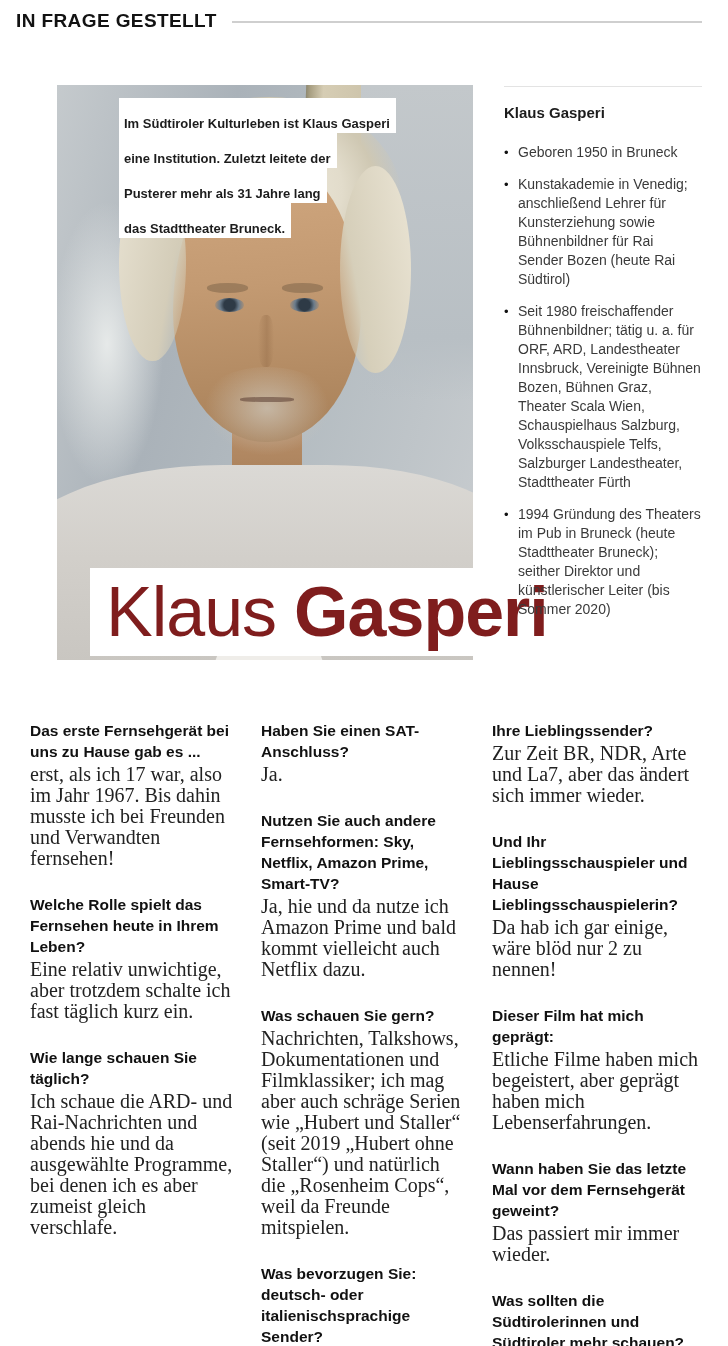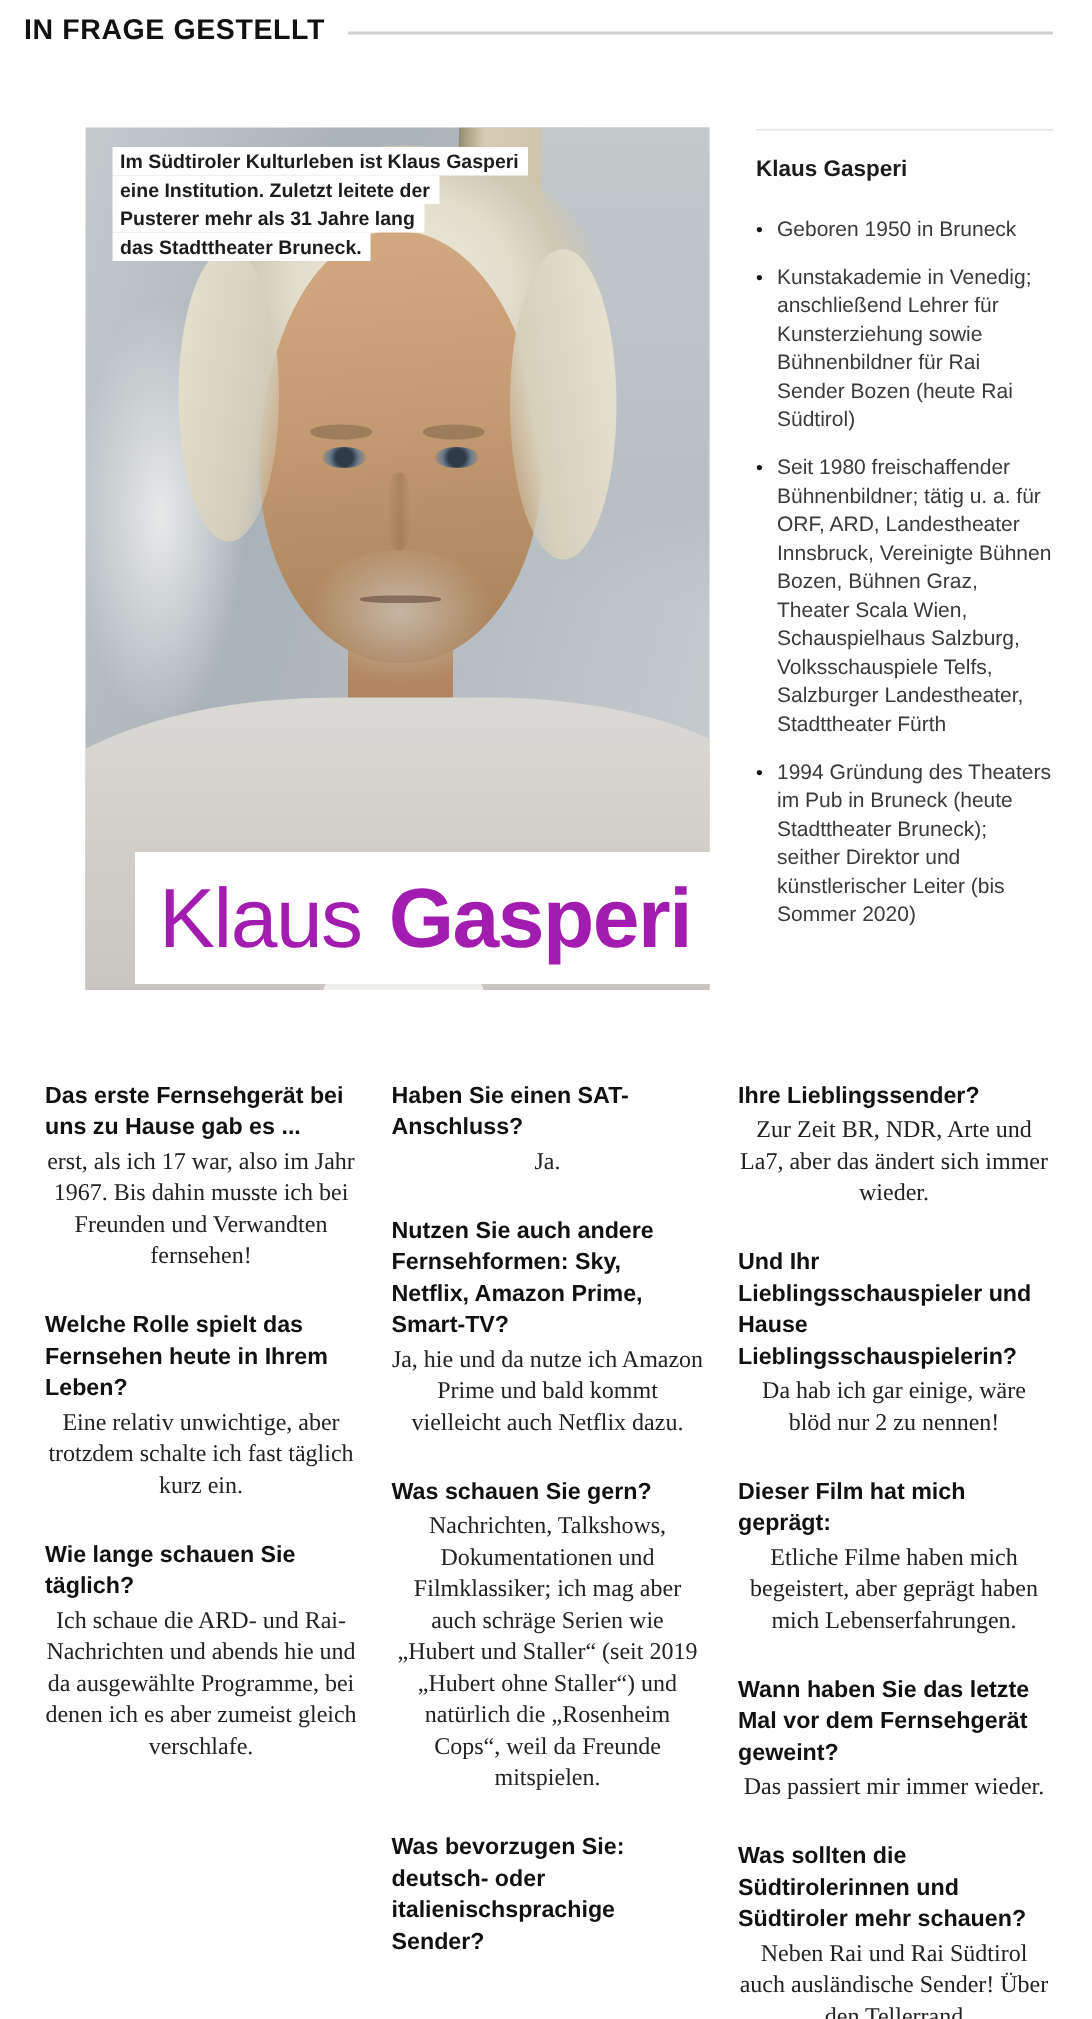--- a/index.html
+++ b/index.html
@@ -56,44 +56,44 @@
   .ph-nose{left:48.2%;top:40%;width:4%;height:9%;
     background:linear-gradient(90deg,rgba(140,100,65,0),rgba(140,100,65,.35) 55%,rgba(140,100,65,0));border-radius:40%;}
   .ph-beard{left:33%;top:49%;width:35%;height:16%;
     background:radial-gradient(50% 60% at 50% 45%,rgba(205,198,186,.75),rgba(205,198,186,0) 85%);border-radius:50%;}
   .ph-mouth{left:44%;top:54.2%;width:13%;height:.9%;background:rgba(90,60,50,.55);border-radius:40%;}
   
   .caption{position:absolute;left:18px;top:13px;}
   .cap-line{line-height:0;}
   .cap-text{
     display:inline-block;background:#ffffff;color:#1c1c1c;font-weight:700;
-    font-size:13px;line-height:15px;padding:2px 6px 2px 5px;white-space:nowrap;
+    font-size:13px;line-height:15px;padding:18px 6px 2px 5px;white-space:nowrap;margin-left:44px;
   }
   
   .title-band{
     position:absolute;left:90px;top:568px;width:542px;height:88px;background:#ffffff;
     display:flex;align-items:center;
   }
-  .title-band .t{font-size:56px;line-height:74px;letter-spacing:-1px;color:#a21caf;}
+  .title-band .t{font-size:70px;line-height:74px;letter-spacing:-1px;color:#7f1d1d;}
   .t-first{font-weight:400;padding-left:16px;}
   .t-last{font-weight:700;padding-left:18px;}
   
   .sidebar{position:absolute;left:504px;top:86px;width:198px;}
   .sidebar-rule{height:1px;background:#e3e3e3;margin-bottom:17px;}
   .sidebar-heading{font-size:15px;font-weight:700;color:#1c1c1c;margin-bottom:22px;}
   .bullet-row{display:flex;margin-bottom:13px;}
   .bullet-dot{flex:0 0 14px;font-size:13px;line-height:19px;color:#111;}
   .bullet-text{font-size:14px;line-height:19px;color:#3a3a3a;}
   
   .interview{position:absolute;left:30px;top:720px;width:670px;display:flex;}
   .col{width:208px;margin-right:23px;}
   .col:last-child{margin-right:0;}
   .qa{margin-bottom:25px;}
   .q{font-size:15.5px;line-height:21px;font-weight:700;color:#111111;margin-bottom:2px;}
-  .a{font-family:"Liberation Serif", serif;font-size:16px;line-height:21px;color:#222222;text-align:center;}
+  .a{font-family:"Liberation Serif", serif;font-size:20px;line-height:21px;color:#222222;}
 </style>
 </head>
 <body>
 
 <div class="kicker">IN FRAGE GESTELLT</div>
 <div class="kicker-rule"></div>
 
 <div class="photo">
   <div class="ph ph-window"></div>
   <div class="ph ph-glow"></div>

